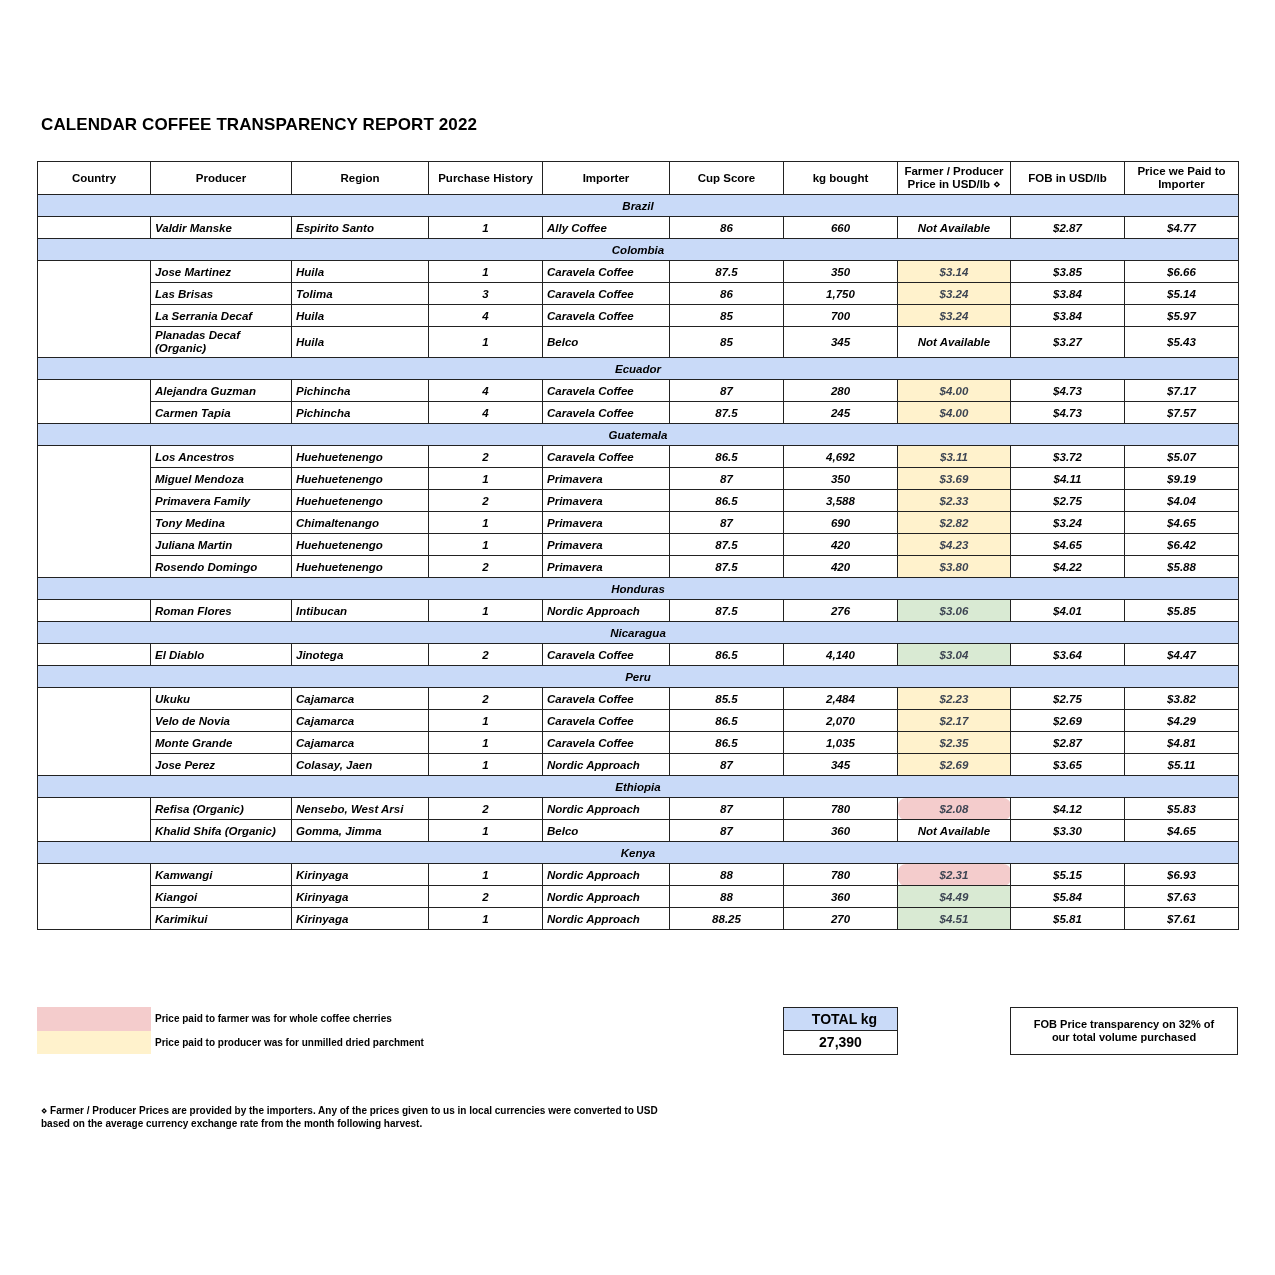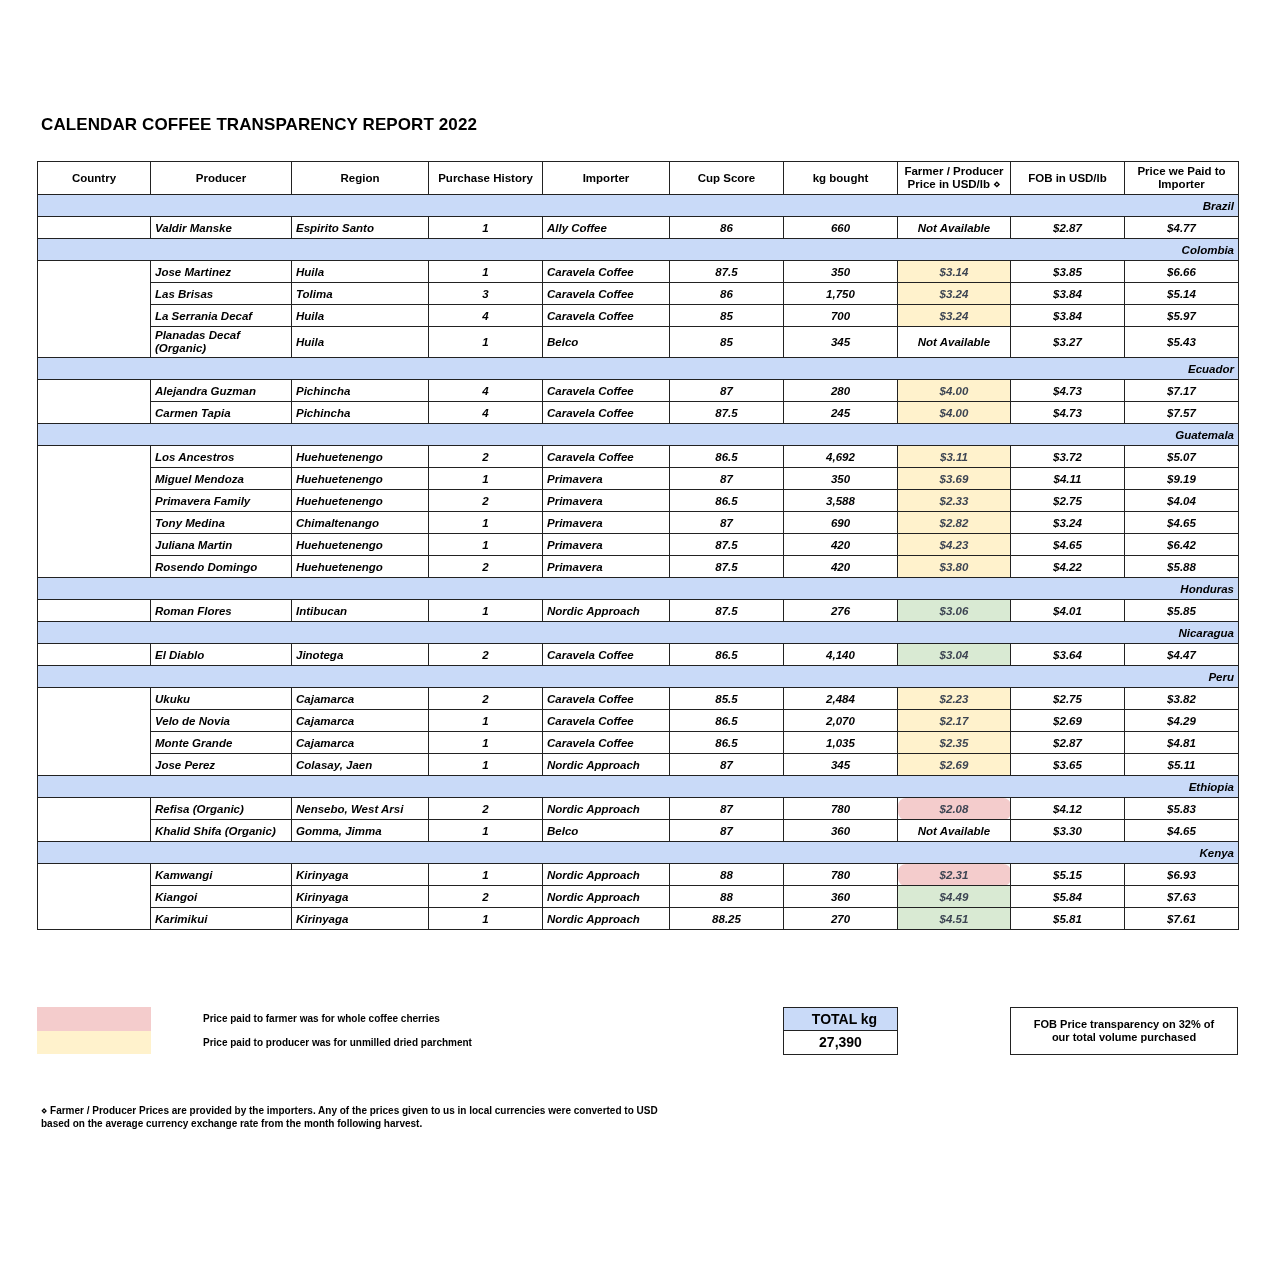--- a/index.html
+++ b/index.html
@@ -1,31 +1,31 @@
 <!DOCTYPE html>
 <html><head>
 <meta charset="utf-8">
 <style>
   html, body { margin: 0; padding: 0; background: #ffffff; }
   body { width: 1275px; height: 1275px; position: relative; font-family: "Liberation Sans", sans-serif; color: #000; overflow: hidden; }
   .title { position: absolute; left: 41px; top: 115px; font-size: 17px; font-weight: bold; letter-spacing: 0.1px; }
   table.report { position: absolute; left: 37px; top: 161px; width: 1201px; border-collapse: collapse; table-layout: fixed; }
   table.report td, table.report th { border: 1.5px solid #222; font-size: 11.5px; padding: 0 4px; overflow: hidden; }
   table.report th { height: 32px; font-weight: bold; text-align: center; line-height: 13px; background: #fff; }
-  tr.country-row td { background: #c9daf8; height: 21px; font-weight: bold; font-style: italic; text-align: right; padding-left: 4px; }
+  tr.country-row td { background: #c9daf8; height: 21px; font-weight: bold; font-style: italic; text-align: center; padding-left: 4px; }
   tr.data-row td { height: 21px; font-weight: bold; font-style: italic; background: #fff; }
   tr.data-row.tall td { height: 30px; line-height: 13px; }
   td.left { text-align: left; }
   td.center { text-align: center; }
   td.price-farmer { color: #3c4452; }
   td.bg-cherry { background: #f4cccc !important; border-radius: 8px; }
   td.bg-parchment { background: #fff2cc !important; }
   td.bg-green { background: #d9ead3 !important; }
   .legend { position: absolute; left: 37px; top: 1007px; }
-  .legend-row { display: flex; align-items: center; height: 23.5px; gap: 48px; }
+  .legend-row { display: flex; align-items: center; height: 23.5px; }
   .swatch { width: 114px; height: 23.5px; }
   .legend-label { font-size: 10px; font-weight: bold; margin-left: 4px; }
   .total-box { position: absolute; left: 783px; top: 1007px; width: 113px; border: 1.5px solid #222; }
   .total-head { background: #c9daf8; text-align: center; font-size: 14px; font-weight: bold; height: 22px; line-height: 22px; border-bottom: 1.5px solid #222; padding-left: 8px; }
   .total-val { text-align: center; font-size: 14px; font-weight: bold; height: 23px; line-height: 23px; }
   .fob-box { position: absolute; left: 1010px; top: 1007px; width: 226px; height: 46px; border: 1.5px solid #222; display: flex; align-items: center; justify-content: center; text-align: center; font-size: 11px; font-weight: bold; line-height: 13px; }
   .footnote { position: absolute; left: 41px; top: 1104px; width: 640px; font-size: 10px; font-weight: bold; line-height: 13px; }
 </style>
 </head>
 <body>

